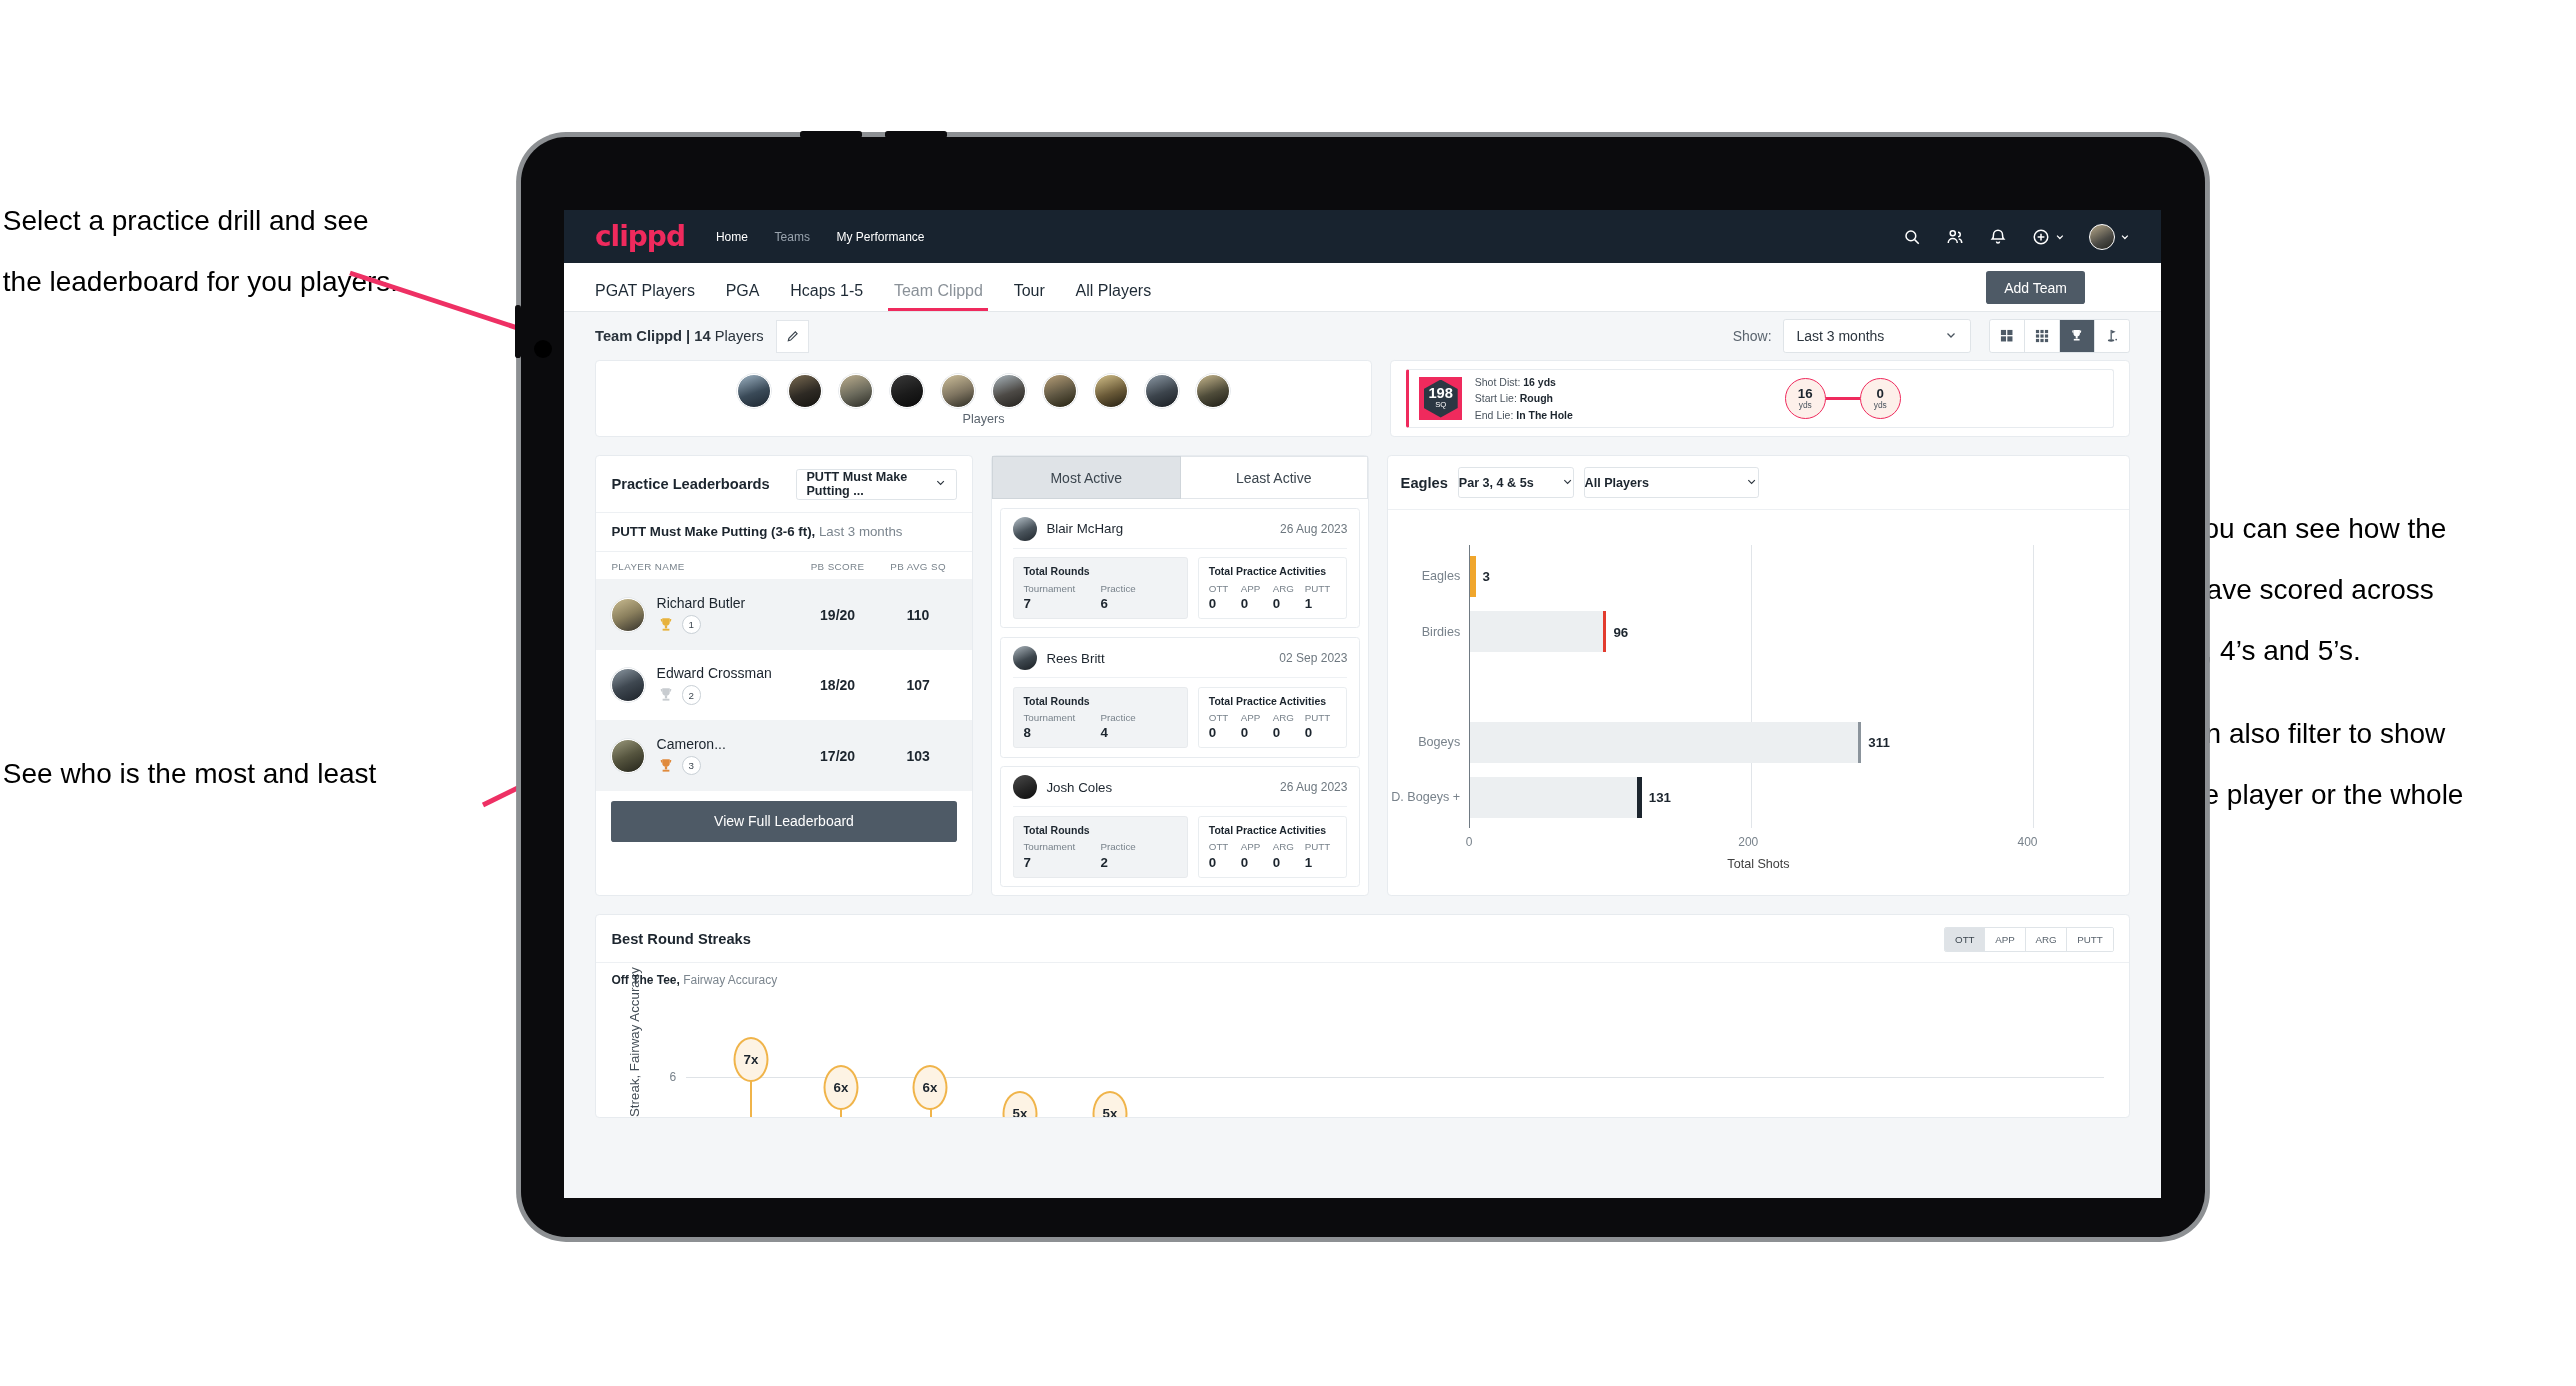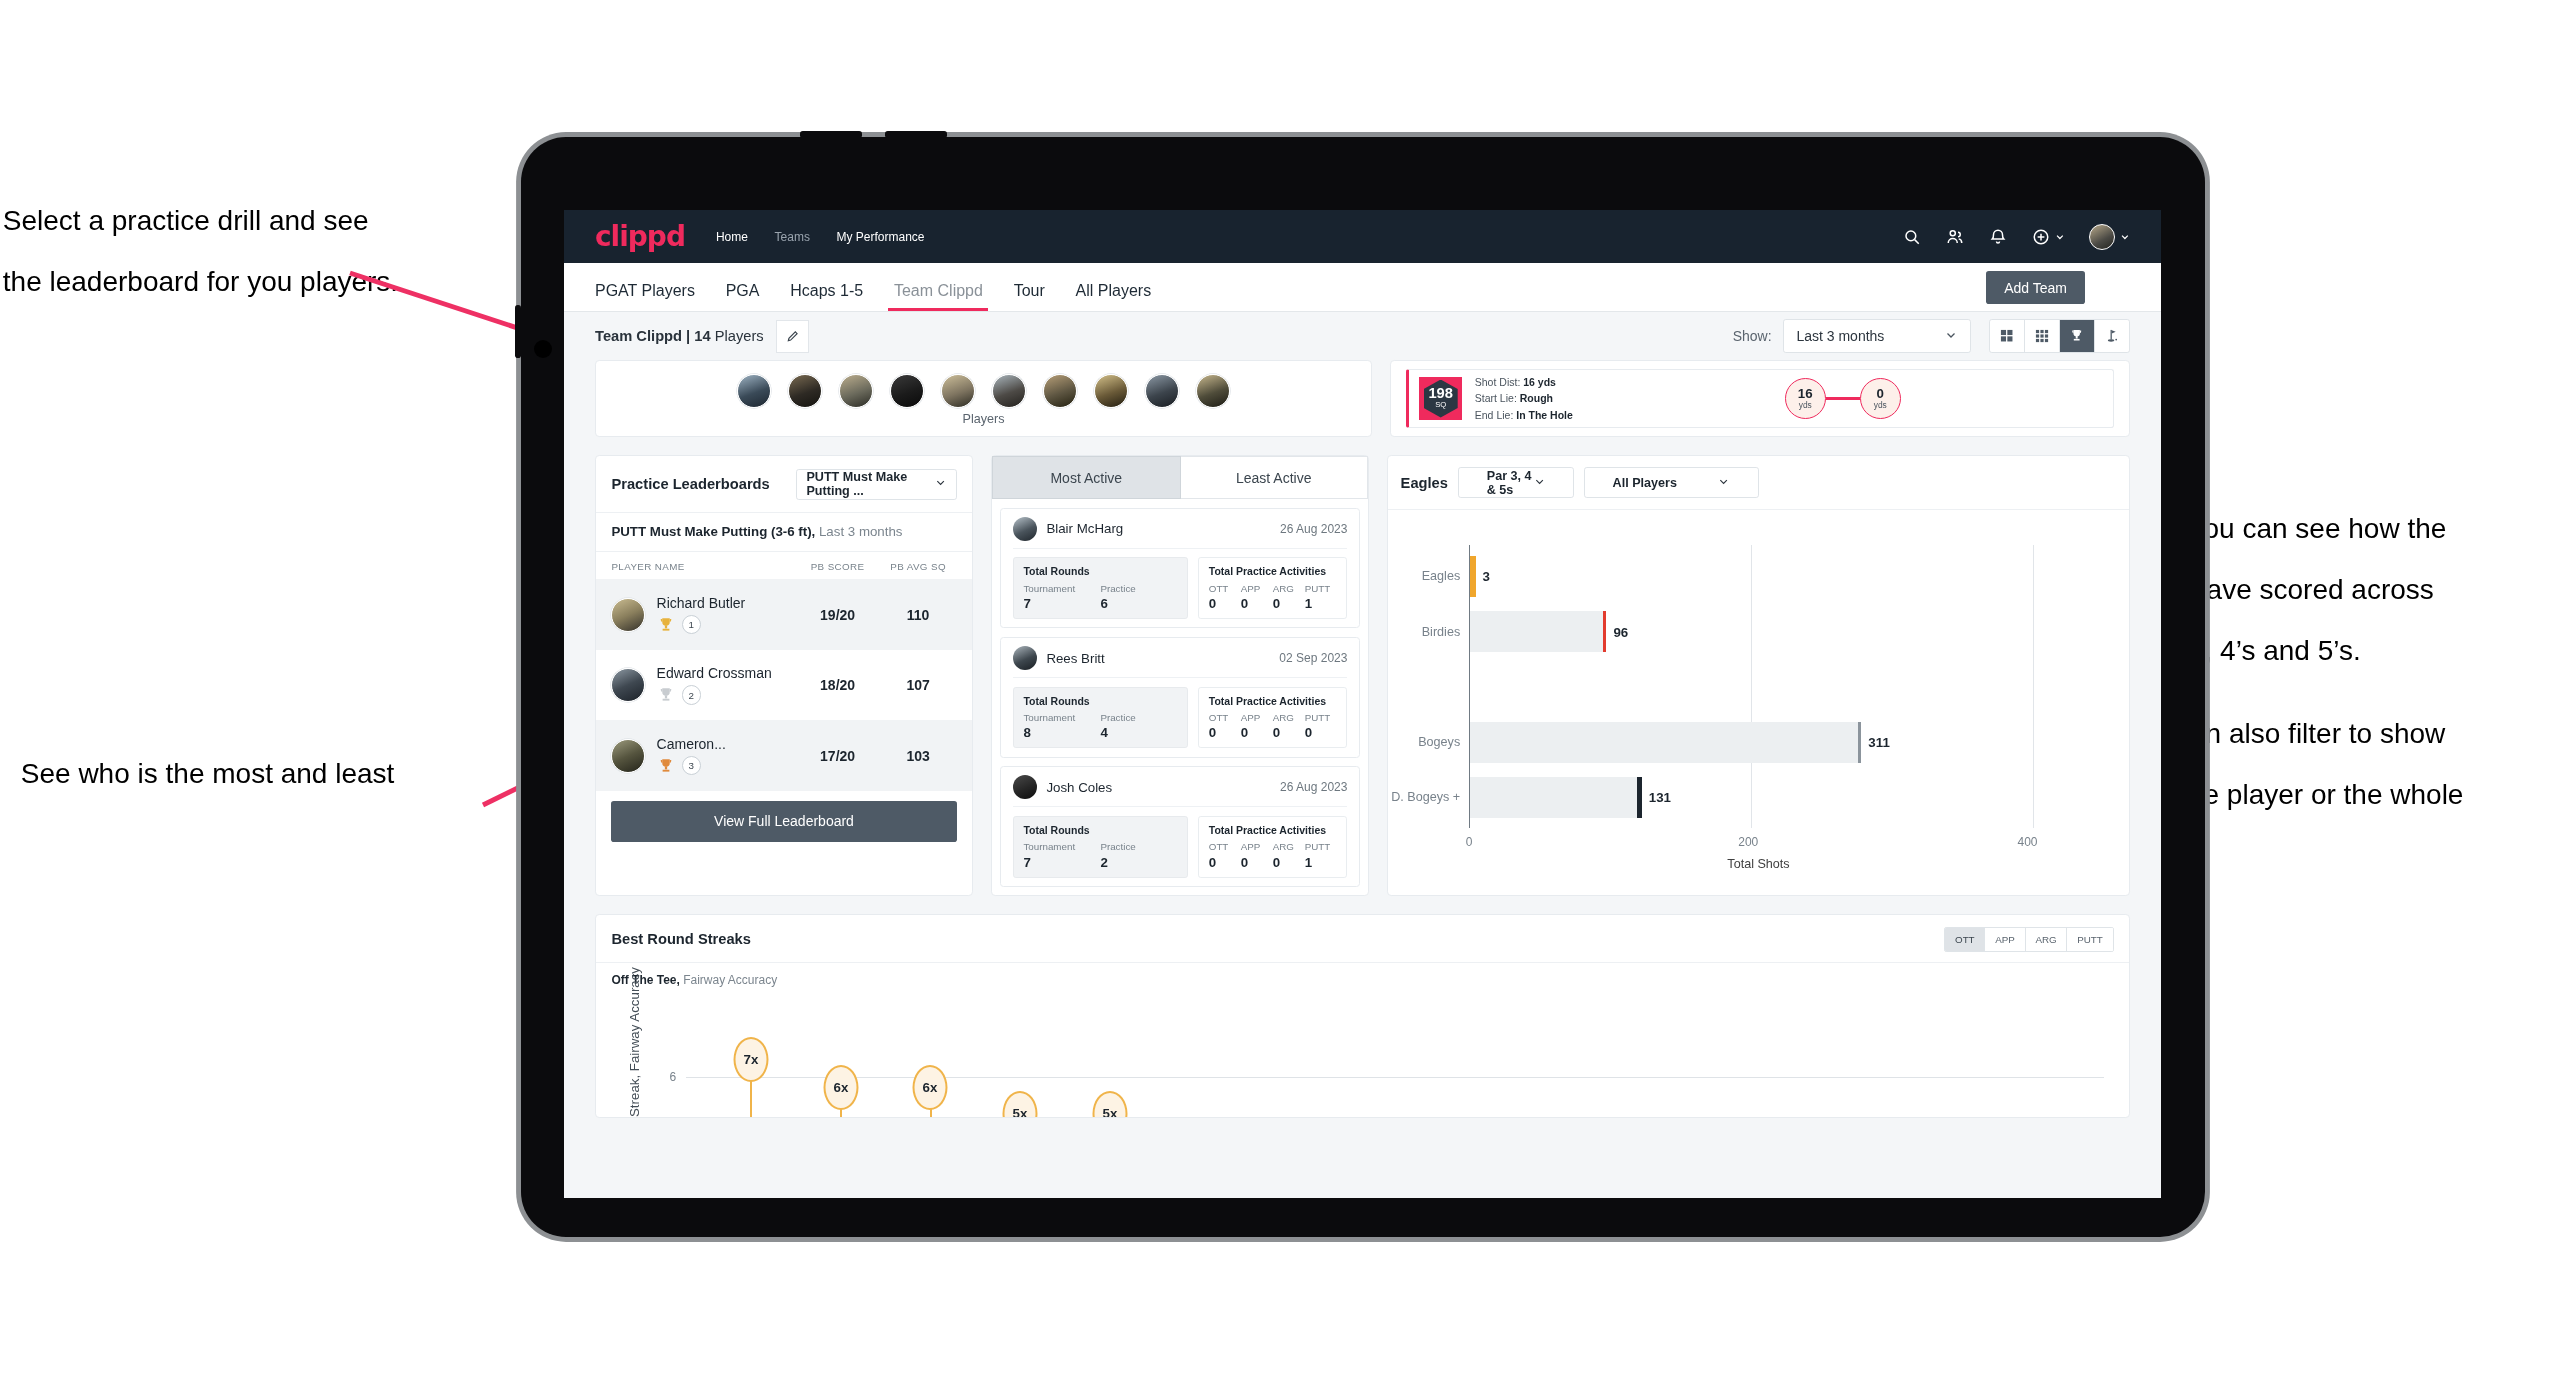--- a/index.html
+++ b/index.html
@@ -125,21 +125,21 @@
   .ac-sub{display:flex;font-size:9.8px;color:#78828b;}
   .ac-val{display:flex;font-size:13.3px;font-weight:bold;color:#1c252e;margin-top:2.1px;}
   .w2{width:77px;}
   .w4{width:25%;}
 
   
   .scor{flex:1;display:flex;flex-direction:column;}
   .scor-hdr{display:flex;align-items:center;gap:9.8px;padding:11.2px 12.6px;border-bottom:0.7px solid #edf0f3;}
   .scor-title{font-size:14.7px;font-weight:bold;color:#1c252e;}
   .scor-sel{border:0.7px solid #dfe4e8;border-radius:2.8px;height:31px;display:flex;align-items:center;justify-content:space-between;
-            padding:0 28px;font-size:12.6px;font-weight:bold;color:#1c252e;box-sizing:border-box;}
+            padding:0 0;font-size:12.6px;font-weight:bold;color:#1c252e;box-sizing:border-box;}
   .sel-a{width:116px;}
   .sel-b{width:175px;}
   .chartarea{flex:1;position:relative;padding:17px 12.6px 7px 12.6px;}
   .plotbox{position:absolute;left:81px;right:28px;top:35px;bottom:67px;border-left:1.4px solid #707a83;}
   .gl{position:absolute;top:0;bottom:0;width:0.7px;background:#e1e5e9;}
   .bgrp{position:absolute;left:0;right:0;display:flex;align-items:center;}
   .bar{height:41px;background:#eceff1;position:relative;}
   .bcap{position:absolute;right:-1.4px;top:0;bottom:0;width:3.5px;}
   .bval{position:absolute;left:calc(100% + 8.4px);top:50%;transform:translateY(-50%);font-size:13.3px;font-weight:bold;color:#1c252e;white-space:nowrap;}
   .blab{position:absolute;right:calc(100% + 9.8px);top:50%;transform:translateY(-50%);font-size:12.6px;color:#78828b;white-space:nowrap;}
@@ -166,21 +166,21 @@
   .yaxis-t{position:absolute;font-size:13.3px;color:#444e57;transform:rotate(-90deg);transform-origin:left top;white-space:nowrap;}
 </style>
 </head>
 <body>
 
 <div class="anno" style="left:2.8px;top:202px;width:490px;">
   <p>Select a practice drill and see</p>
   <p>the leaderboard for you players.</p>
 </div>
 
-<div class="anno" style="left:2.8px;top:755px;width:490px;margin-left:18px;">
+<div class="anno" style="left:2.8px;top:755px;width:490px;">
   <p>See who is the most and least</p>
 </div>
 
 <div class="anno" style="left:2121px;top:510px;width:434px;">
   <p>Here you can see how the</p>
   <p>team have scored across</p>
   <p style="margin-bottom:45px;">par 3’s, 4’s and 5’s.</p>
   <p>You can also filter to show</p>
   <p>just one player or the whole</p>
   <p>team.</p>

